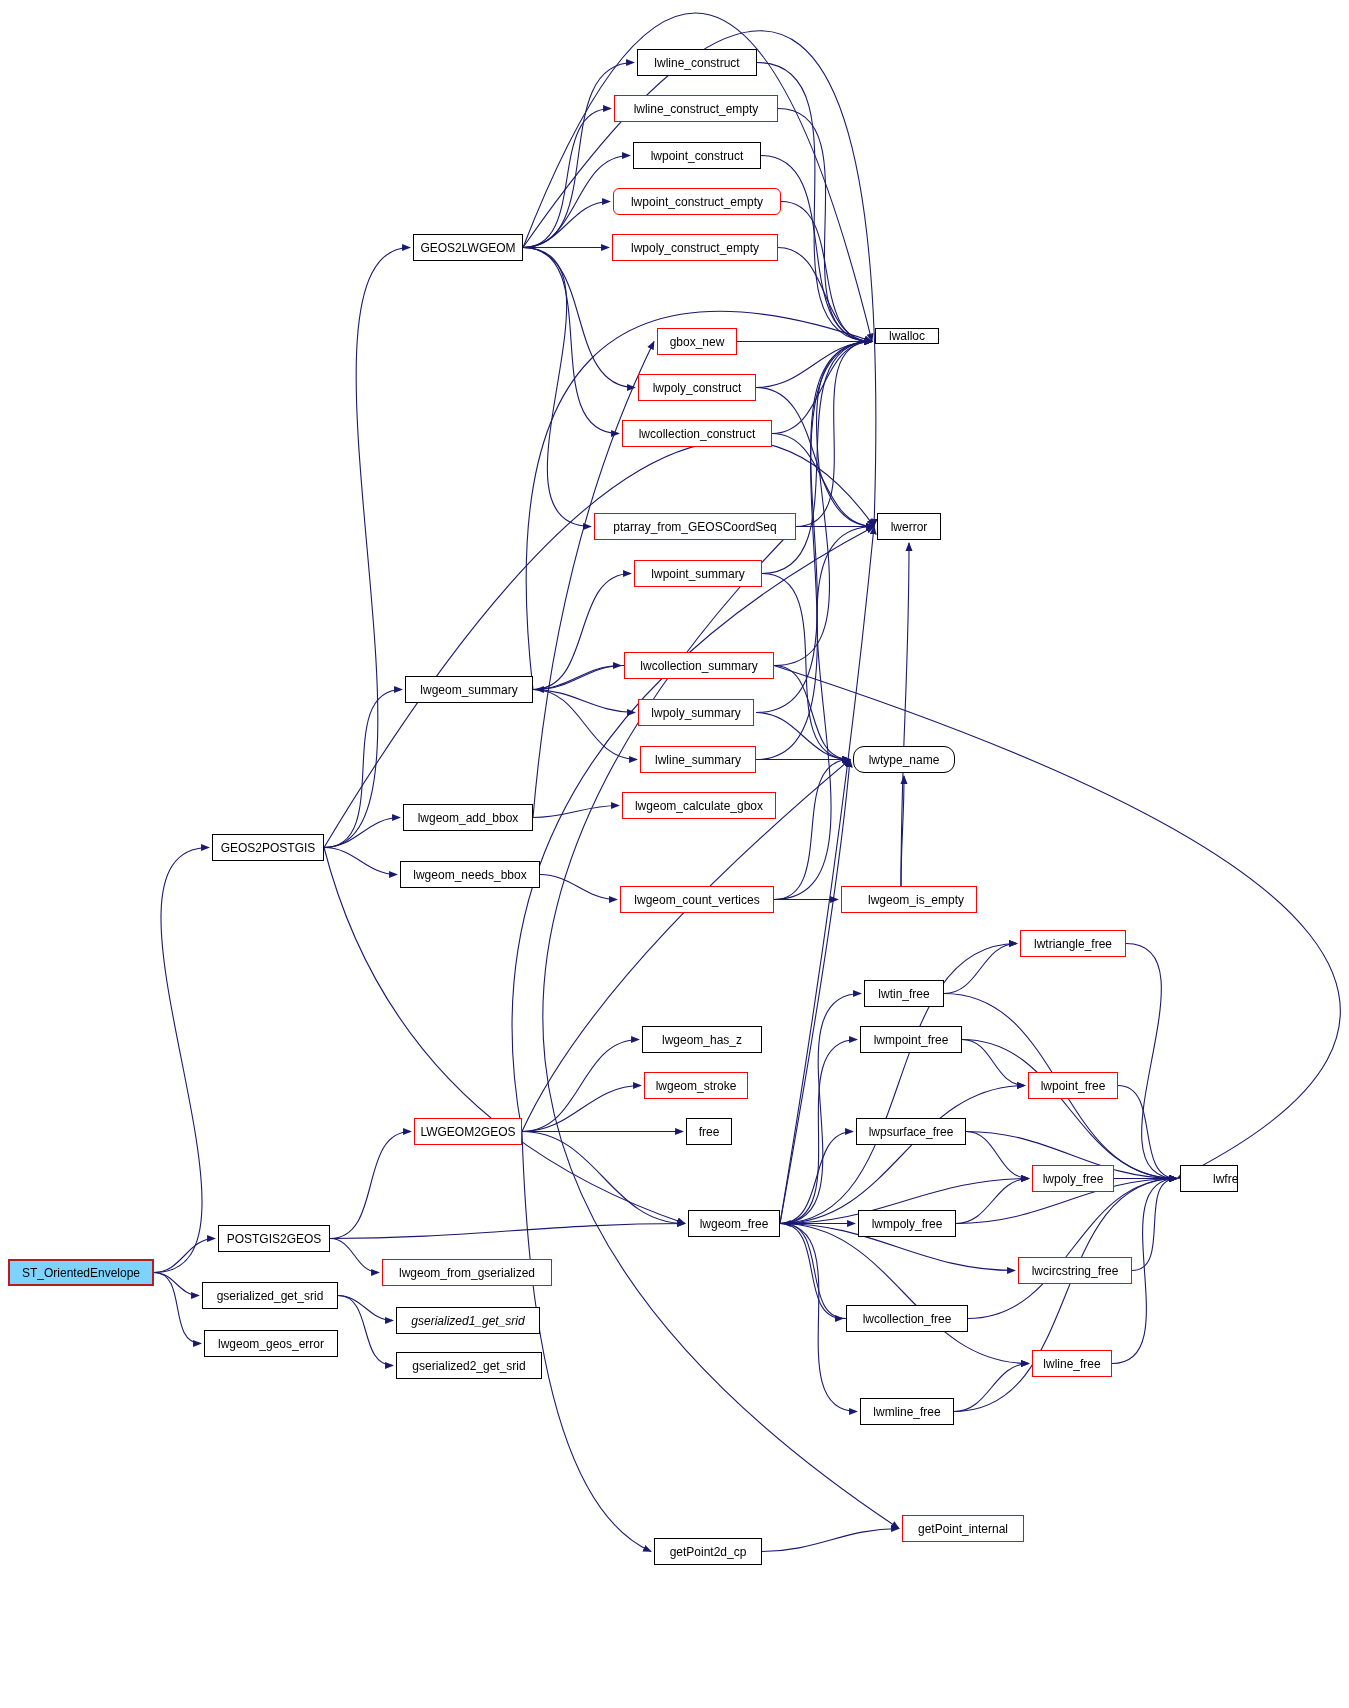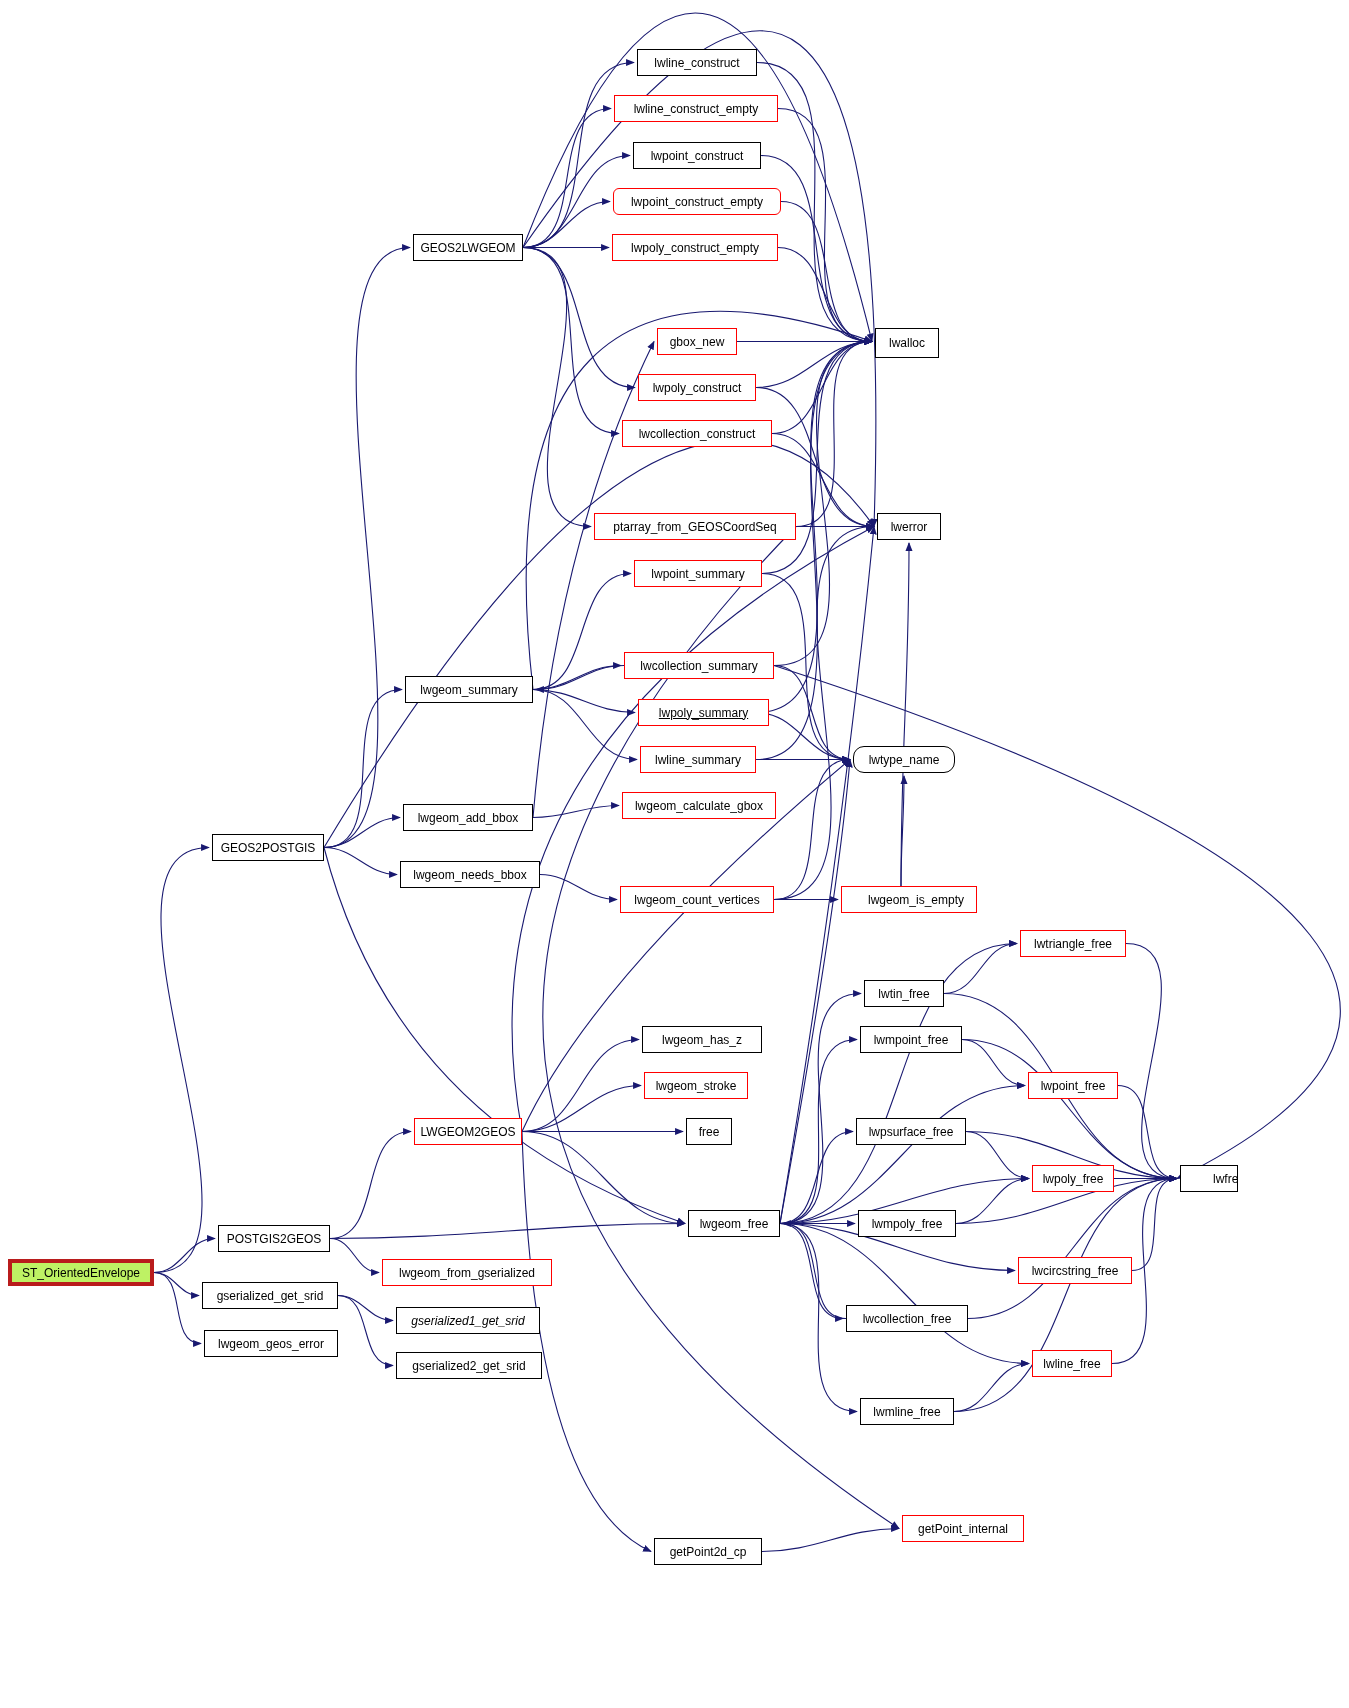--- a/index.html
+++ b/index.html
@@ -40,22 +40,22 @@
     font-size: 12px;
     white-space: nowrap;
     overflow: hidden;
     cursor: pointer;
     z-index: 2;
   }
   .node.truncated {
     border: 1px solid #ff0000;
   }
   .node.highlight {
-    background: #bef264;
-    border: 4px solid #b91c1c;
+    background: #7dd3fc;
+    border: 2px solid #b91c1c;
   }
 </style>
 </head>
 <body>
 
 <div id="stage">
   <svg id="edge-layer" xmlns="http://www.w3.org/2000/svg" viewBox="0 0 1349 1708">
     <defs>
       <marker id="arrowhead" viewBox="0 0 10 10" refX="9" refY="5" markerWidth="8" markerHeight="8" orient="auto">
         <path d="M0,1 L10,5 L0,9 z" fill="#191970"></path>
@@ -175,26 +175,26 @@
     <div class="node normal" style="left: 396px; top: 1307px; width: 144px; height: 27px; font-style: italic;">gserialized1_get_srid</div>
     <div class="node normal" style="left: 396px; top: 1352px; width: 146px; height: 27px;">gserialized2_get_srid</div>
     <div class="node normal" style="left: 637px; top: 49px; width: 120px; height: 27px;">lwline_construct</div>
     <div class="node truncated" style="left: 614px; top: 95px; width: 164px; height: 27px;">lwline_construct_empty</div>
     <div class="node normal" style="left: 633px; top: 142px; width: 128px; height: 27px;">lwpoint_construct</div>
     <div class="node truncated" style="left: 613px; top: 188px; width: 168px; height: 27px; border-radius: 6px;">lwpoint_construct_empty</div>
     <div class="node truncated" style="left: 612px; top: 234px; width: 166px; height: 27px;">lwpoly_construct_empty</div>
     <div class="node truncated" style="left: 657px; top: 328px; width: 80px; height: 27px;">gbox_new</div>
     <div class="node truncated" style="left: 638px; top: 374px; width: 118px; height: 27px;">lwpoly_construct</div>
     <div class="node truncated" style="left: 622px; top: 420px; width: 150px; height: 27px;">lwcollection_construct</div>
-    <div class="node normal" style="left: 875px; top: 328px; width: 64px; height: 30px;">lwalloc</div>
+    <div class="node normal" style="left: 875px; top: 328px; width: 64px; height: 16px;">lwalloc</div>
     <div class="node truncated" style="left: 594px; top: 513px; width: 202px; height: 27px;">ptarray_from_GEOSCoordSeq</div>
     <div class="node normal" style="left: 877px; top: 513px; width: 64px; height: 27px;">lwerror</div>
     <div class="node truncated" style="left: 634px; top: 560px; width: 128px; height: 27px;">lwpoint_summary</div>
     <div class="node truncated" style="left: 624px; top: 652px; width: 150px; height: 27px;">lwcollection_summary</div>
-    <div class="node truncated" style="left: 638px; top: 699px; width: 131px; height: 27px; text-decoration: underline;">lwpoly_summary</div>
+    <div class="node truncated" style="left: 638px; top: 699px; width: 116px; height: 27px;">lwpoly_summary</div>
     <div class="node truncated" style="left: 640px; top: 746px; width: 116px; height: 27px;">lwline_summary</div>
     <div class="node normal" style="left: 853px; top: 746px; width: 102px; height: 27px; border-radius: 11px;">lwtype_name</div>
     <div class="node truncated" style="left: 622px; top: 792px; width: 154px; height: 27px;">lwgeom_calculate_gbox</div>
     <div class="node truncated" style="left: 620px; top: 886px; width: 154px; height: 27px;">lwgeom_count_vertices</div>
     <div class="node truncated" style="left: 841px; top: 886px; width: 136px; height: 27px; padding-left: 14px;">lwgeom_is_empty</div>
     <div class="node normal" style="left: 642px; top: 1026px; width: 120px; height: 27px;">lwgeom_has_z</div>
     <div class="node truncated" style="left: 644px; top: 1072px; width: 104px; height: 27px;">lwgeom_stroke</div>
     <div class="node normal" style="left: 686px; top: 1118px; width: 46px; height: 27px;">free</div>
     <div class="node normal" style="left: 688px; top: 1210px; width: 92px; height: 27px;">lwgeom_free</div>
     <div class="node truncated" style="left: 1020px; top: 930px; width: 106px; height: 27px;">lwtriangle_free</div>

